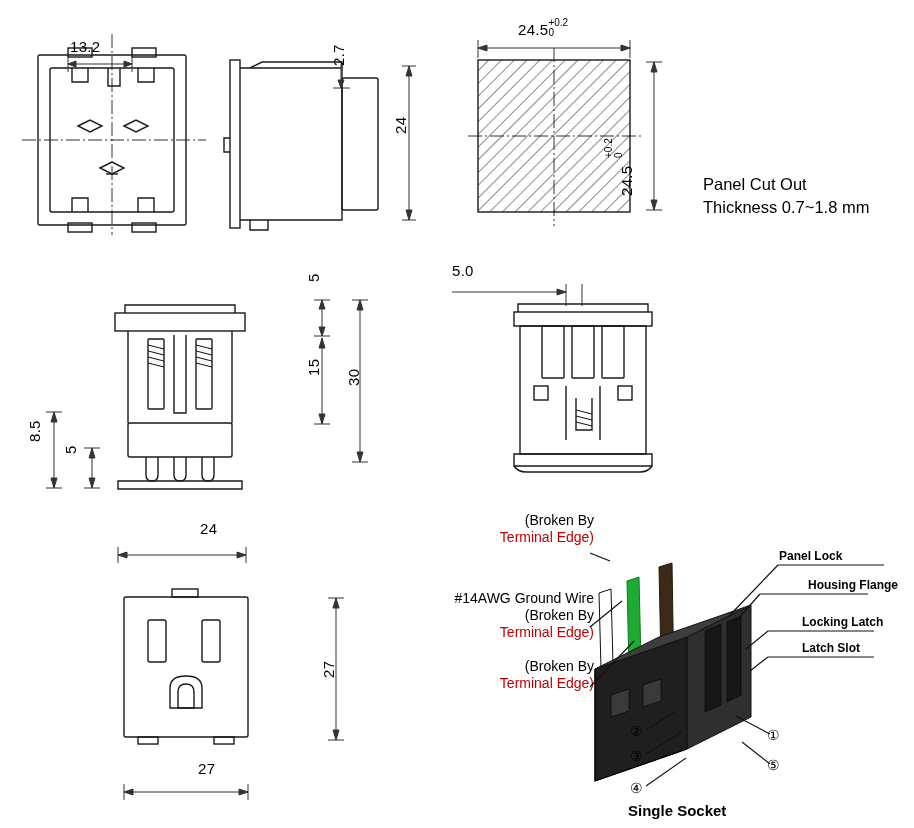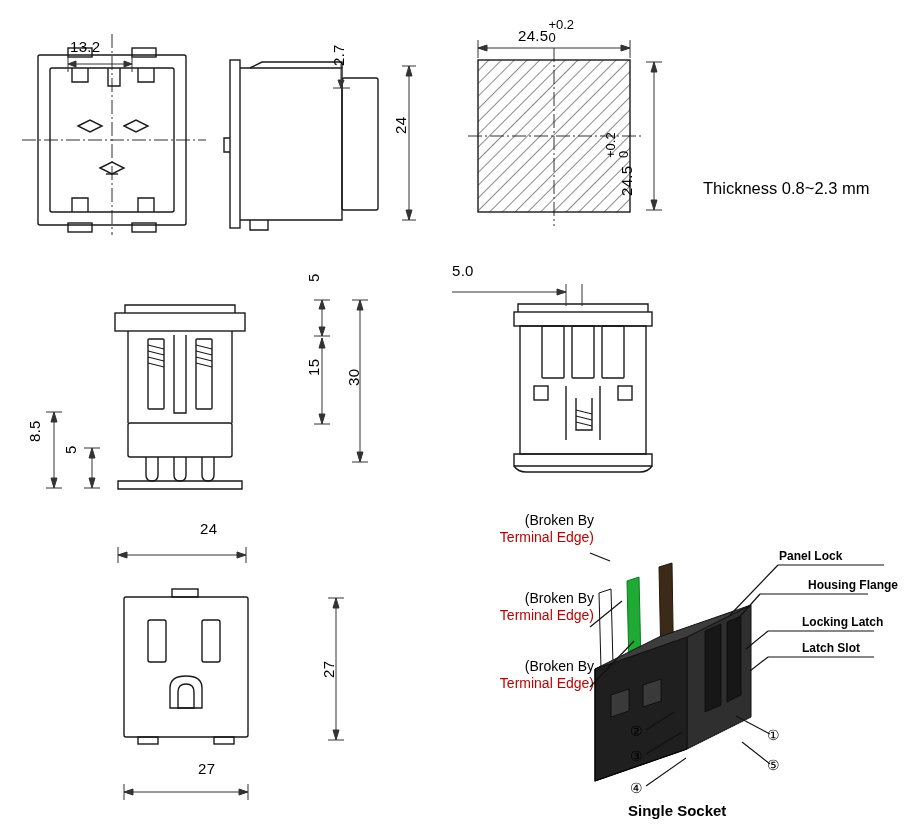--- a/index.html
+++ b/index.html
@@ -51,21 +51,21 @@
     white-space: nowrap;
   }
   .wire-label .red { color: #c00000; }
   .caption {
     font-size: 15px;
     font-weight: bold;
     white-space: nowrap;
   }
   .tol {
     display: inline-block;
-    font-size: 13px;
+    font-size: 10px;
     line-height: 1.02;
     vertical-align: -1px;
     text-align: left;
   }
   svg { display: block; }
   .circnum {
     font-size: 14px;
     white-space: nowrap;
   }
 </style>
@@ -194,21 +194,22 @@
     <g stroke="#333" stroke-width="1">
       <line x1="12" y1="4" x2="12" y2="152"></line>
       <path d="M12 4 L9 14 L15 14 Z" fill="#333"></path>
       <path d="M12 152 L9 142 L15 142 Z" fill="#333"></path>
       <line x1="4" y1="4" x2="20" y2="4"></line>
       <line x1="4" y1="152" x2="20" y2="152"></line>
     </g>
   </svg>
 
   <div class="abs" style="left:703px; top:175px;">
-    <div class="note" style="margin-top:4px;">Thickness 0.8~2.3 mm</div>
+    <div class="note">Panel Cut Out</div>
+    <div class="note" style="margin-top:4px;">Thickness 0.7~1.8 mm</div>
   </div>
 
   <svg class="abs" style="left:110px; top:295px;" width="210" height="195">
     <g fill="none" stroke="#1a1a1a" stroke-width="1.4">
 
       <path d="M15 18 L15 10 L125 10 L125 18"></path>
       <rect x="5" y="18" width="130" height="18"></rect>
 
       <path d="M18 36 L18 128 M122 36 L122 128"></path>
 
@@ -430,20 +431,21 @@
 
       <polyline points="40,124 40,236 132,204" fill="none" stroke="#000" stroke-width="1.2"></polyline>
     </g>
   </svg>
 
   <div class="abs wire-label" style="left:404px; top:512px; width:190px;">
     <div>(Broken By</div>
     <div><span class="red">Terminal Edge)</span></div>
   </div>
   <div class="abs wire-label" style="left:400px; top:590px; width:194px;">
+    <div>#14AWG Ground Wire</div>
     <div>(Broken By</div>
     <div><span class="red">Terminal Edge)</span></div>
   </div>
   <div class="abs wire-label" style="left:404px; top:658px; width:190px;">
     <div>(Broken By</div>
     <div><span class="red">Terminal Edge)</span></div>
   </div>
 
   <svg class="abs" style="left:588px; top:505px;" width="120" height="200">
     <g stroke="#111" stroke-width="1.2" fill="none">

